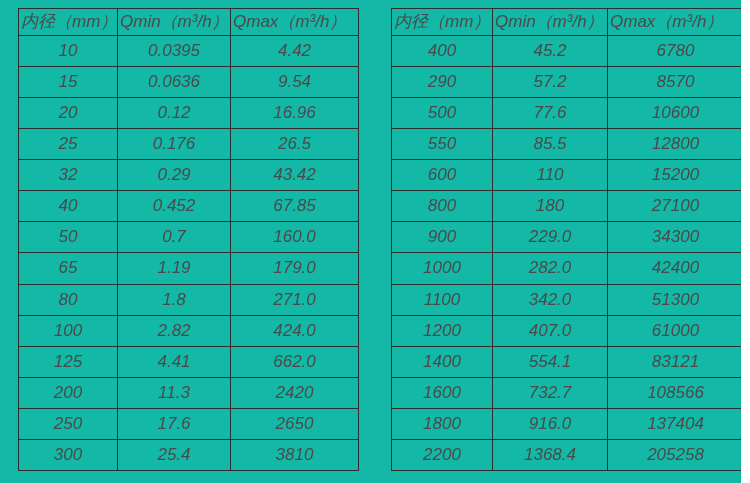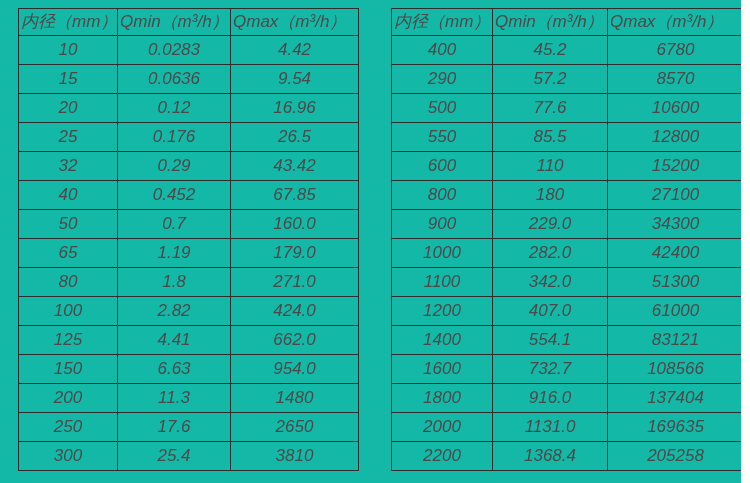--- a/index.html
+++ b/index.html
@@ -58,21 +58,21 @@
     <thead>
       <tr>
         <th>内径（mm）</th>
         <th>Qmin（m³/h）</th>
         <th>Qmax（m³/h）</th>
       </tr>
     </thead>
     <tbody>
         <tr>
           <td>10</td>
-          <td>0.0283</td>
+          <td>0.0395</td>
           <td>4.42</td>
         </tr>
         <tr>
           <td>15</td>
           <td>0.0636</td>
           <td>9.54</td>
         </tr>
         <tr>
           <td>20</td>
           <td>0.12</td>
@@ -112,28 +112,23 @@
           <td>100</td>
           <td>2.82</td>
           <td>424.0</td>
         </tr>
         <tr>
           <td>125</td>
           <td>4.41</td>
           <td>662.0</td>
         </tr>
         <tr>
-          <td>150</td>
-          <td>6.63</td>
-          <td>954.0</td>
-        </tr>
-        <tr>
           <td>200</td>
           <td>11.3</td>
-          <td>1480</td>
+          <td>2420</td>
         </tr>
         <tr>
           <td>250</td>
           <td>17.6</td>
           <td>2650</td>
         </tr>
         <tr>
           <td>300</td>
           <td>25.4</td>
           <td>3810</td>
@@ -214,25 +209,20 @@
           <td>1600</td>
           <td>732.7</td>
           <td>108566</td>
         </tr>
         <tr>
           <td>1800</td>
           <td>916.0</td>
           <td>137404</td>
         </tr>
         <tr>
-          <td>2000</td>
-          <td>1131.0</td>
-          <td>169635</td>
-        </tr>
-        <tr>
           <td>2200</td>
           <td>1368.4</td>
           <td>205258</td>
         </tr>
       </tbody>
   </table>
 
 </div>
 
 </body></html>

